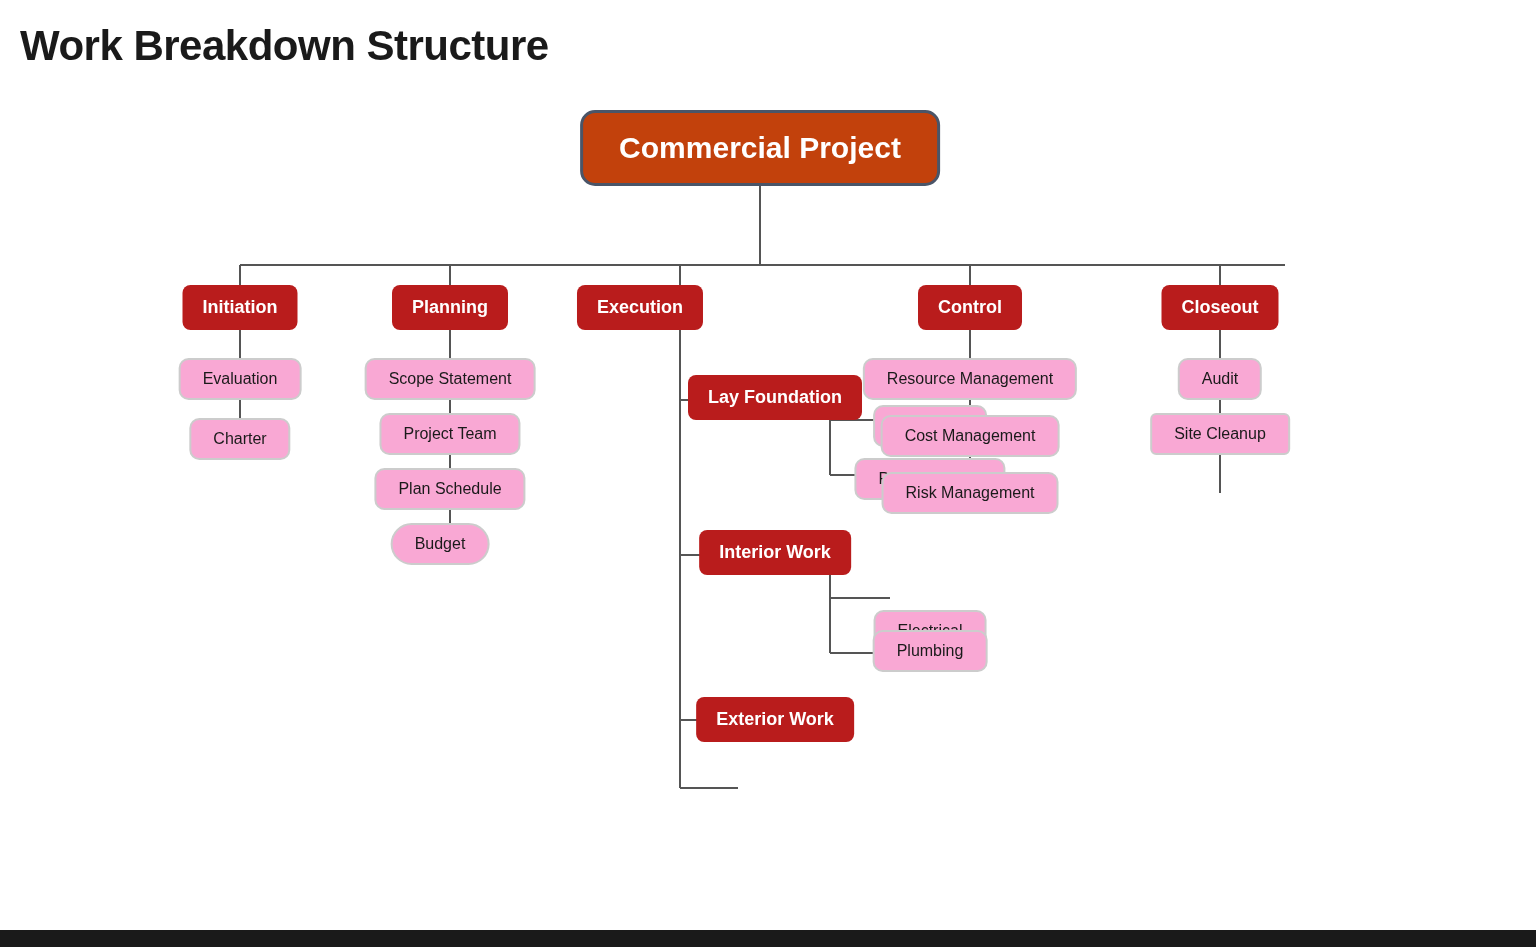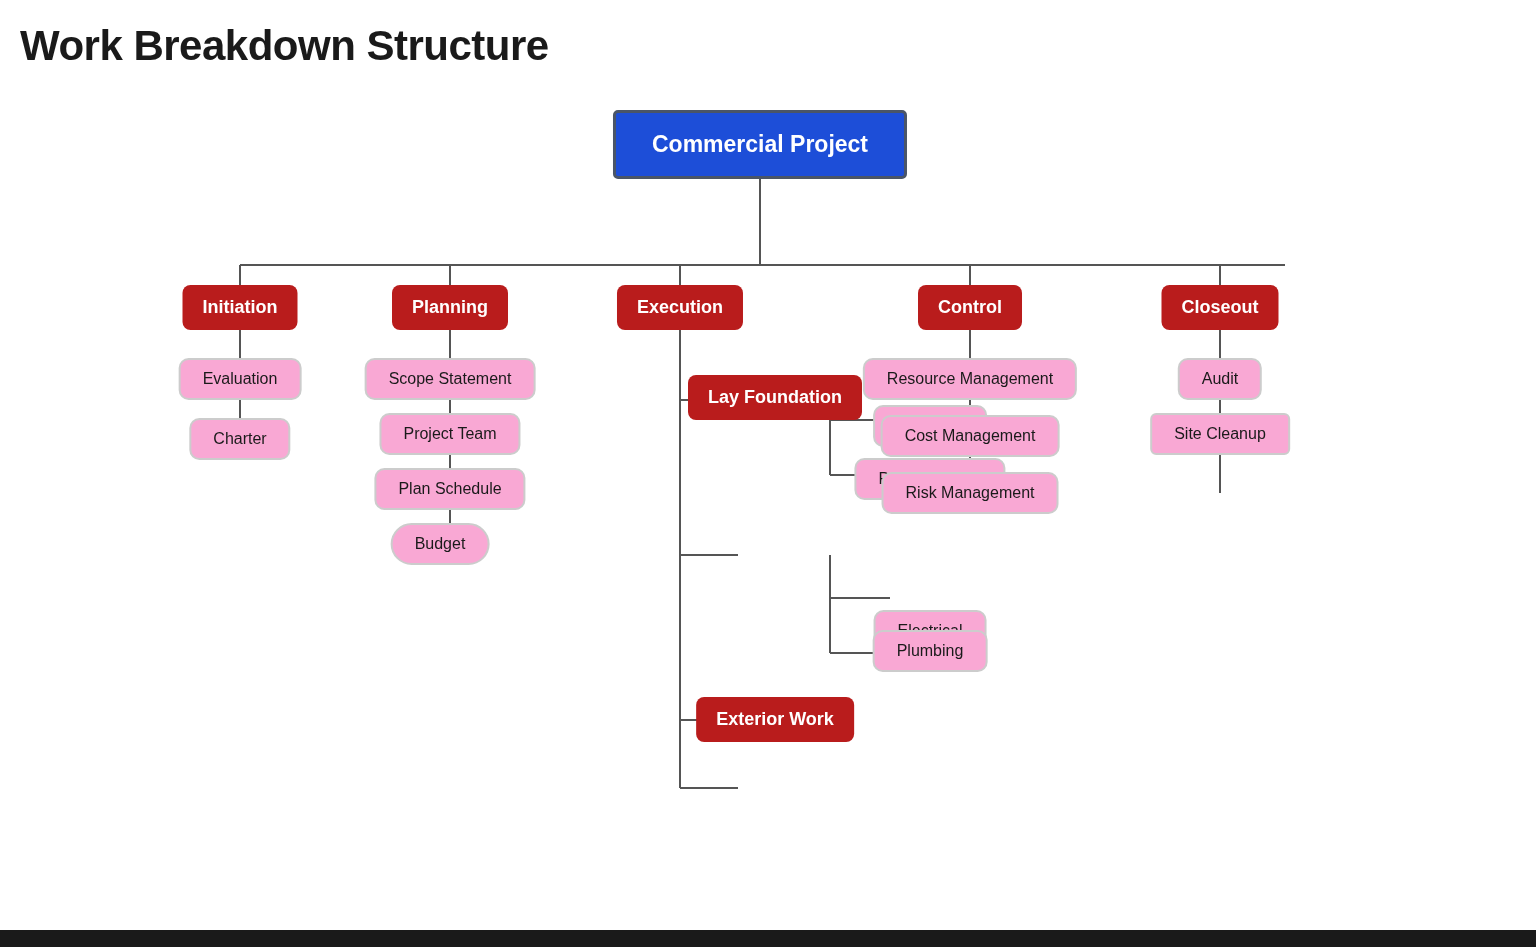--- a/index.html
+++ b/index.html
@@ -30,26 +30,26 @@
       background: #b91c1c;
       color: #ffffff;
       border-radius: 8px;
       padding: 12px 20px;
       font-weight: 700;
       font-size: 18px;
       text-align: center;
       white-space: nowrap;
     }
     .node-dark-lg {
-      background: #1d4ed8;
+      background: #c2410c;
       color: #ffffff;
-      border-radius: 5px;
+      border-radius: 15px;
       padding: 18px 36px;
       font-weight: 800;
-      font-size: 23px;
+      font-size: 30px;
       text-align: center;
       white-space: nowrap;
       border: 3px solid #4a5568;
     }
     .node-light {
       background: #f9a8d4;
       color: #1a1a1a;
       border-radius: 10px;
       padding: 10px 22px;
       font-size: 16px;
@@ -157,28 +157,29 @@
     <div class="abs-node node-light" style="left:220px; top:258px; transform:translateX(-50%);">Evaluation</div>
     <div class="abs-node node-light" style="left:220px; top:318px; transform:translateX(-50%);">Charter</div>
 
     <div class="abs-node node-dark" style="left:430px; top:185px; transform:translateX(-50%);">Planning</div>
 
     <div class="abs-node node-light" style="left:430px; top:258px; transform:translateX(-50%);">Scope Statement</div>
     <div class="abs-node node-light" style="left:430px; top:313px; transform:translateX(-50%);">Project Team</div>
     <div class="abs-node node-light" style="left:430px; top:368px; transform:translateX(-50%);">Plan Schedule</div>
     <div class="abs-node node-light" style="left:420px; top:423px; transform:translateX(-50%);border-radius:21px;">Budget</div>
 
-    <div class="abs-node node-dark" style="left:660px; top:185px; transform:translateX(-50%);">Execution</div>
+    <div class="abs-node node-dark" style="left:620px; top:185px; transform:translateX(-50%);">Execution</div>
 
     <div class="abs-node node-dark" style="left:755px; top:275px; transform:translateX(-50%);">Lay Foundation</div>
 
     <div class="abs-node node-light" style="left:910px; top:305px; transform:translateX(-50%);">Excavate</div>
 
     <div class="abs-node node-light" style="left:910px; top:358px; transform:translateX(-50%);">Pour Concrete</div>
 
+    <div class="abs-node node-dark" style="left:755px; top:430px; transform:translateX(-50%);">Interior Work</div>
 
     <div class="abs-node node-light" style="left:910px; top:475px; transform:translateX(-50%);margin-top:35px;">Electrical</div>
 
     <div class="abs-node node-light" style="left:910px; top:530px; transform:translateX(-50%);">Plumbing</div>
 
     <div class="abs-node node-dark" style="left:755px; top:597px; transform:translateX(-50%);">Exterior Work</div>
 
 
     <div class="abs-node node-dark" style="left:950px; top:185px; transform:translateX(-50%);">Control</div>
 

